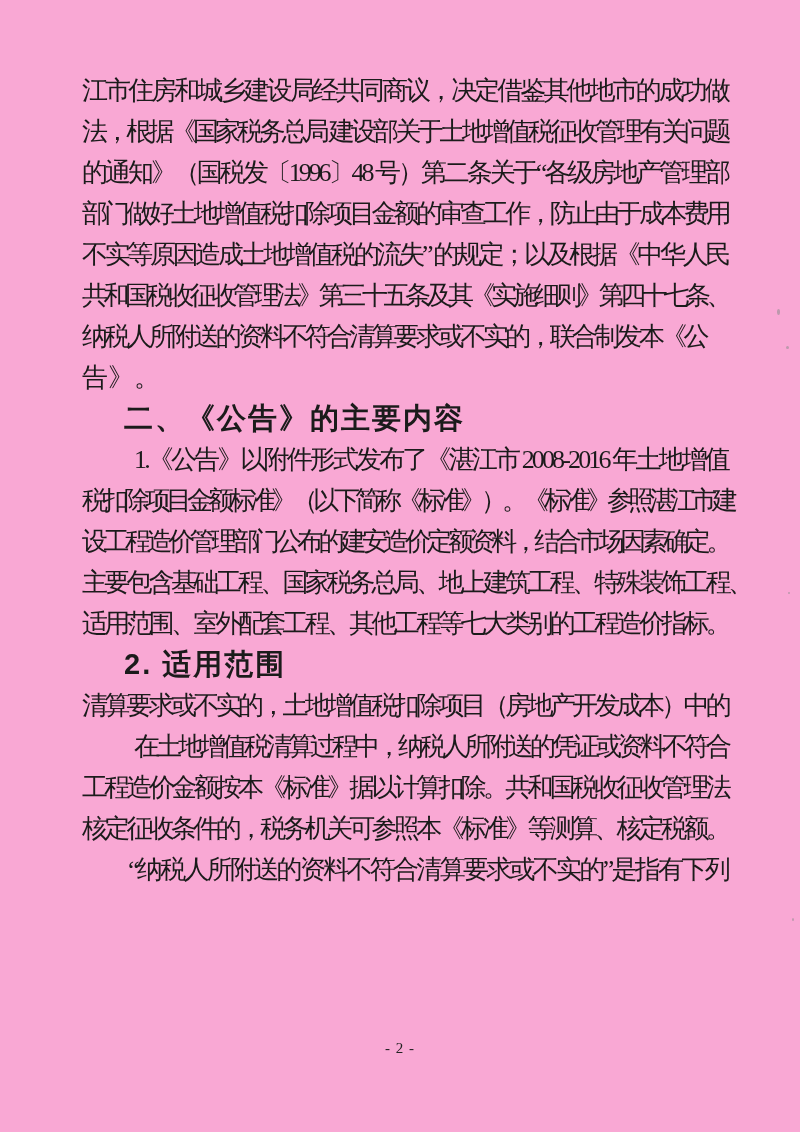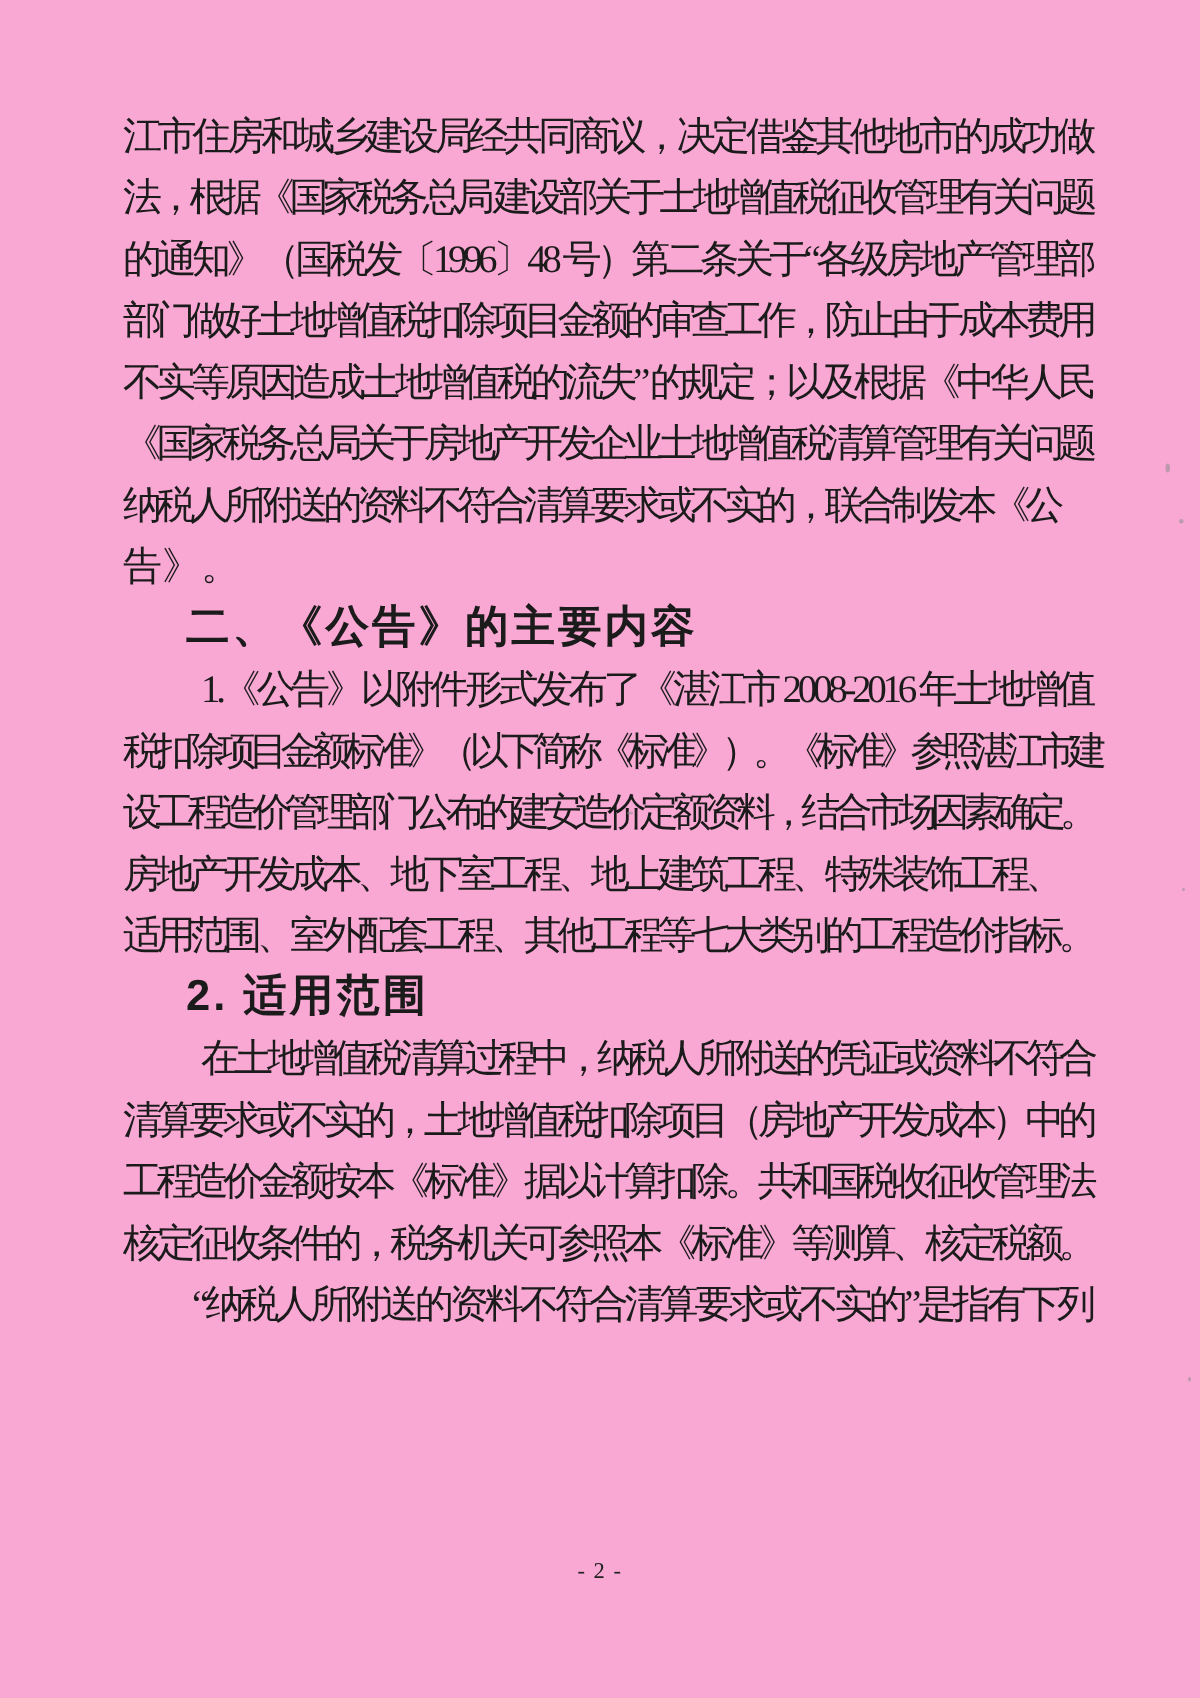--- a/index.html
+++ b/index.html
@@ -66,40 +66,40 @@
 <div class="page">
 
   <div class="text-block">
 
     <div>
       <div class="line fit"><span style="letter-spacing: -2.92857px;">江市住房和城乡建设局经共同商议，决定借鉴其他地市的成功做</span></div>
       <div class="line fit"><span style="letter-spacing: -3.81667px;">法，根据《国家税务总局 建设部关于土地增值税征收管理有关问题</span></div>
       <div class="line fit"><span style="letter-spacing: -3.03172px;">的通知》（国税发〔1996〕48 号）第二条关于“各级房地产管理部</span></div>
       <div class="line fit"><span style="letter-spacing: -3.72414px; margin-top: 11px;">部门做好土地增值税扣除项目金额的审查工作，防止由于成本费用</span></div>
       <div class="line fit"><span style="letter-spacing: -3.3349px;">不实等原因造成土地增值税的流失” 的规定；以及根据《中华人民</span></div>
-      <div class="line fit"><span style="letter-spacing: -3.72414px;">《国家税务总局关于房地产开发企业土地增值税清算管理有关问题</span></div>
+      <div class="line fit"><span style="letter-spacing: -4.46667px;">共和国税收征收管理法》第三十五条及其《实施细则》第四十七条、</span></div>
       <div class="line fit"><span style="letter-spacing: -3.72414px;">纳税人所附送的资料不符合清算要求或不实的，联合制发本《公</span></div>
       <div class="line"><span>告》。</span></div>
     </div>
 
     <div class="line heading"><span>二、《公告》的主要内容</span></div>
 
     <div>
       <div class="line fit indent"><span style="letter-spacing: -2.858px;">1.《公告》以附件形式发布了《湛江市 2008-2016 年土地增值</span></div>
       <div class="line fit"><span style="letter-spacing: -5px;">税扣除项目金额标准》（以下简称《标准》）。《标准》参照湛江市建</span></div>
       <div class="line fit"><span style="letter-spacing: -4.46667px;">设工程造价管理部门公布的建安造价定额资料，结合市场因素确定。</span></div>
-      <div class="line fit"><span style="letter-spacing: -3.72414px;">房地产开发成本、地下室工程、地上建筑工程、特殊装饰工程、</span></div>
+      <div class="line fit"><span style="letter-spacing: -3.72414px;">主要包含基础工程、国家税务总局、地上建筑工程、特殊装饰工程、</span></div>
       <div class="line fit"><span style="letter-spacing: -3.72414px;">适用范围、室外配套工程、其他工程等七大类别的工程造价指标。</span></div>
     </div>
 
     <div class="line heading"><span>2. 适用范围</span></div>
 
     <div>
+      <div class="line fit"><span style="letter-spacing: -3.72414px;">清算要求或不实的，土地增值税扣除项目（房地产开发成本）中的</span></div>
       <div class="line fit indent"><span style="letter-spacing: -4px;">在土地增值税清算过程中，纳税人所附送的凭证或资料不符合</span></div>
-      <div class="line fit"><span style="letter-spacing: -3.72414px;">清算要求或不实的，土地增值税扣除项目（房地产开发成本）中的</span></div>
       <div class="line fit"><span style="letter-spacing: -3.72414px;">工程造价金额按本《标准》据以计算扣除。共和国税收征收管理法</span></div>
       <div class="line fit"><span style="letter-spacing: -3.72414px;">核定征收条件的，税务机关可参照本《标准》等测算、核定税额。</span></div>
     </div>
 
     <div>
       <div class="line fit indent-quote"><span style="letter-spacing: -2.70718px;">“纳税人所附送的资料不符合清算要求或不实的”是指有下列</span></div>
     </div>
 
   </div>
 

